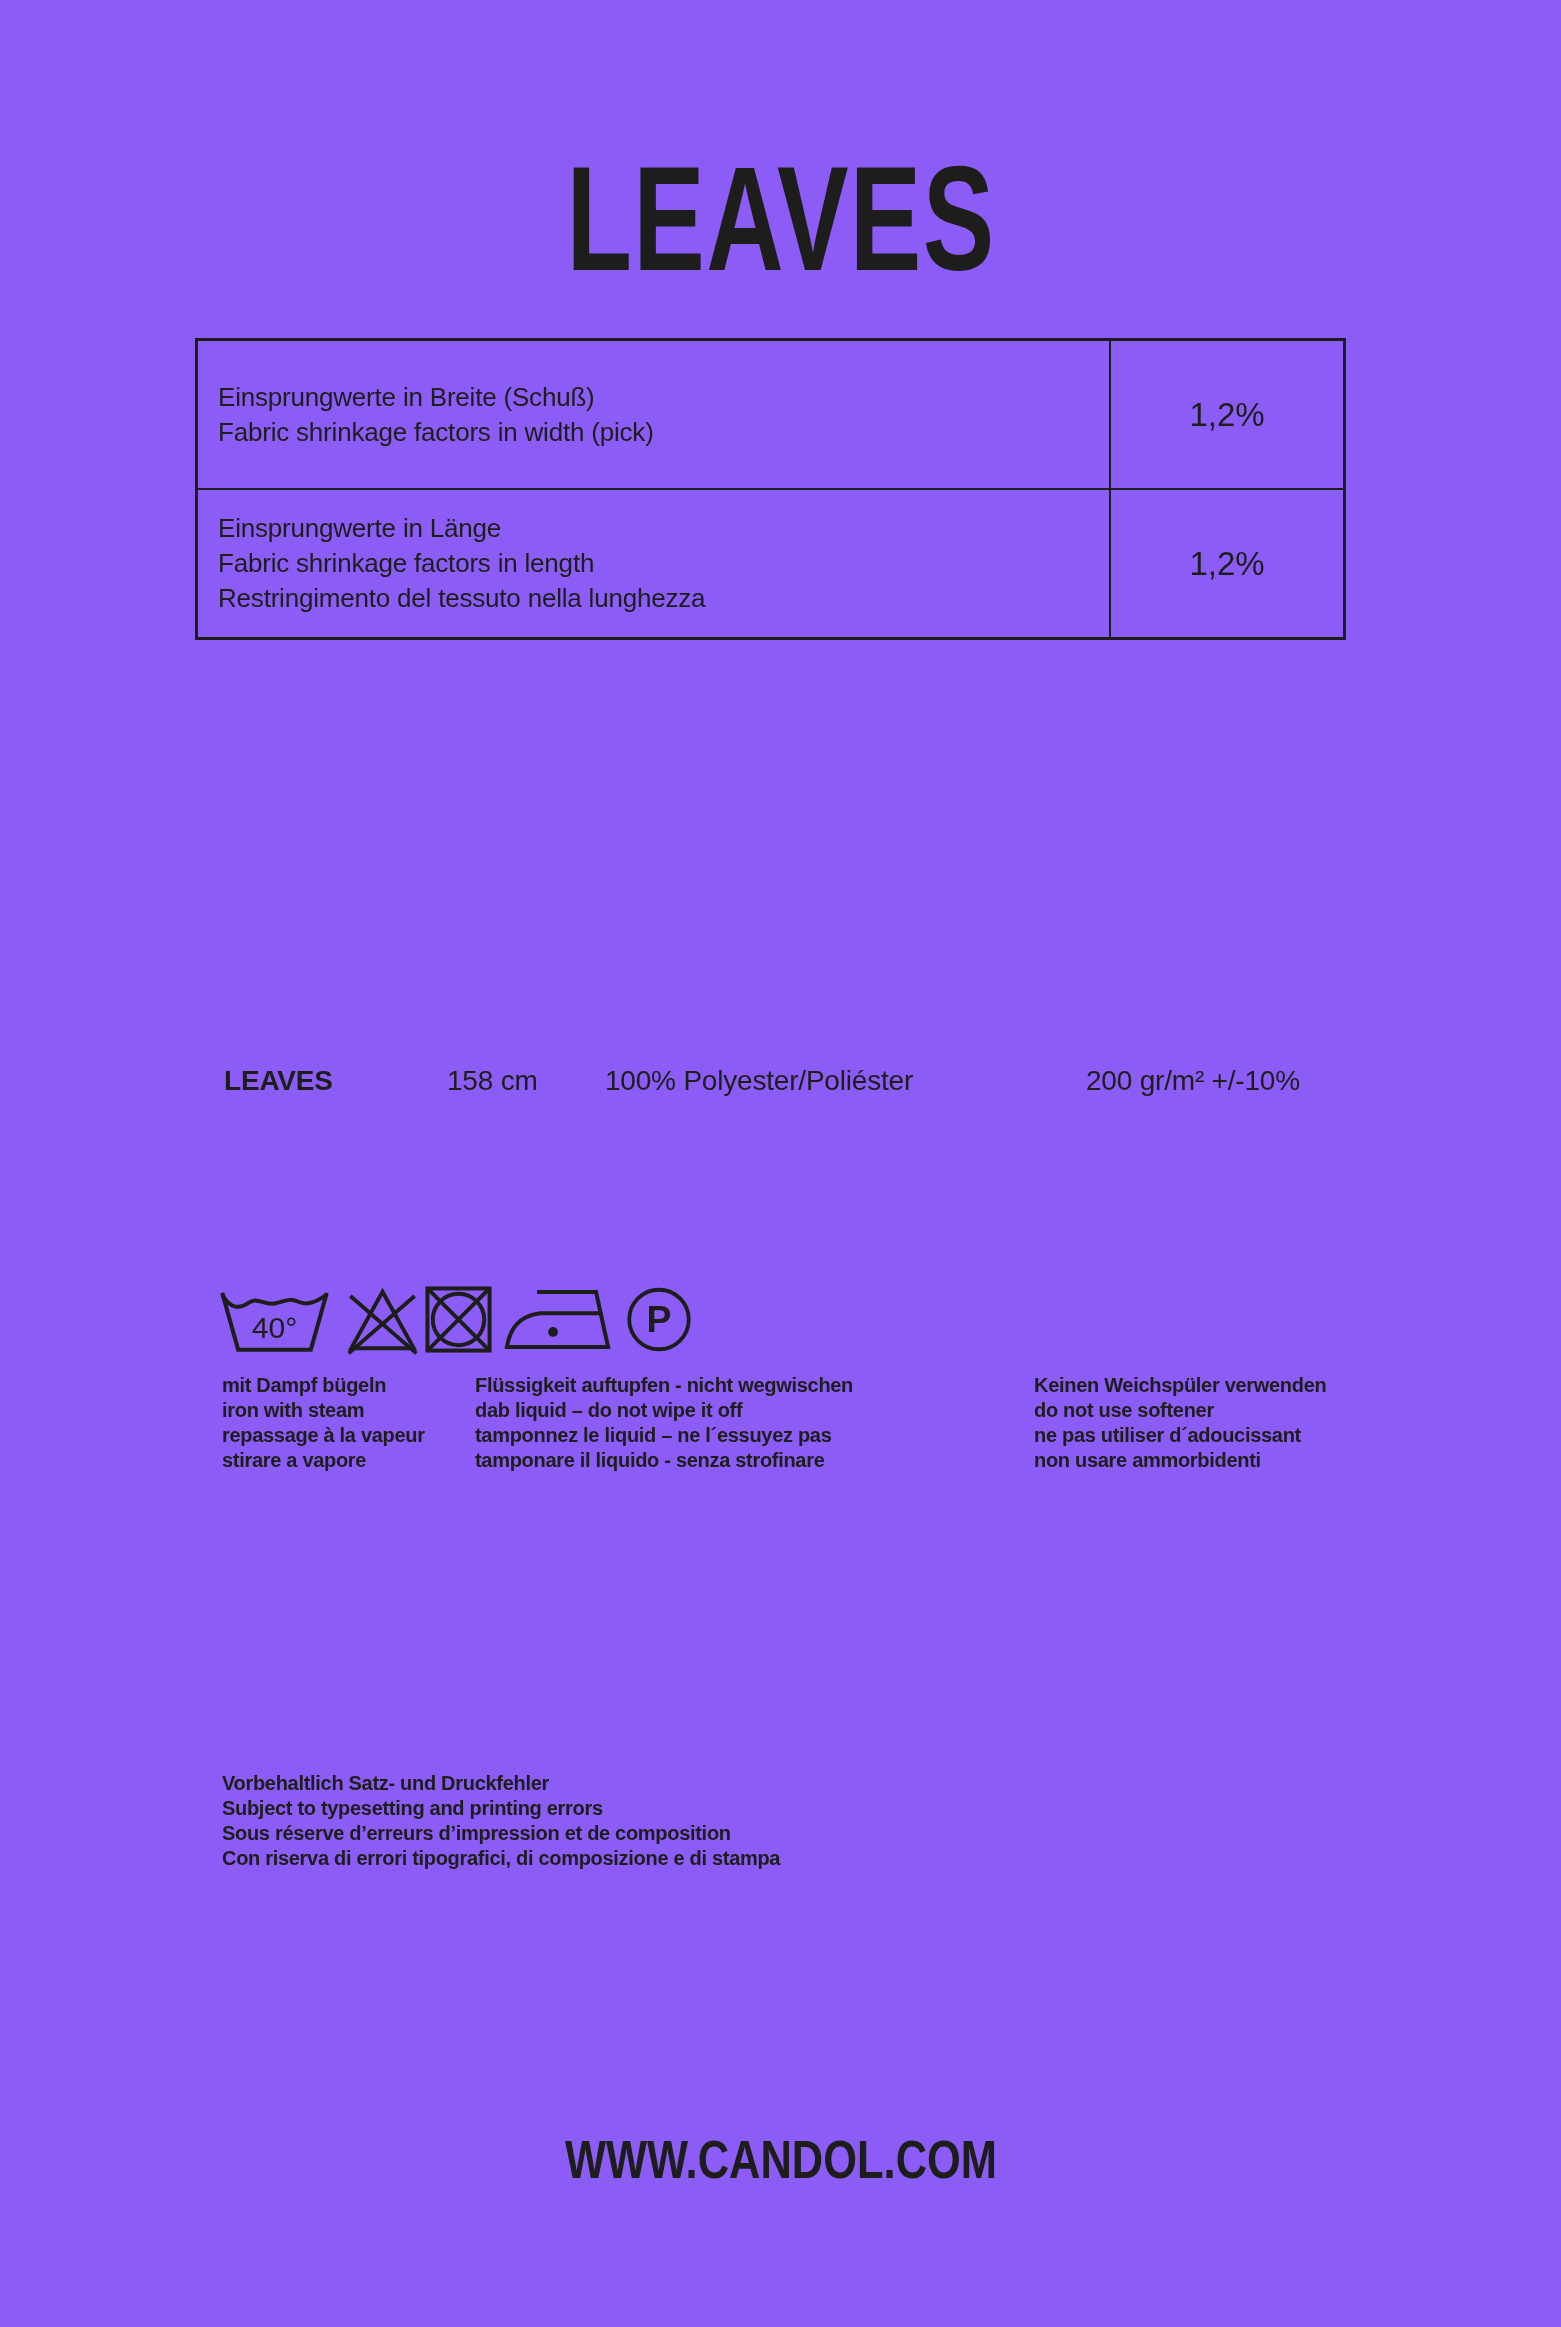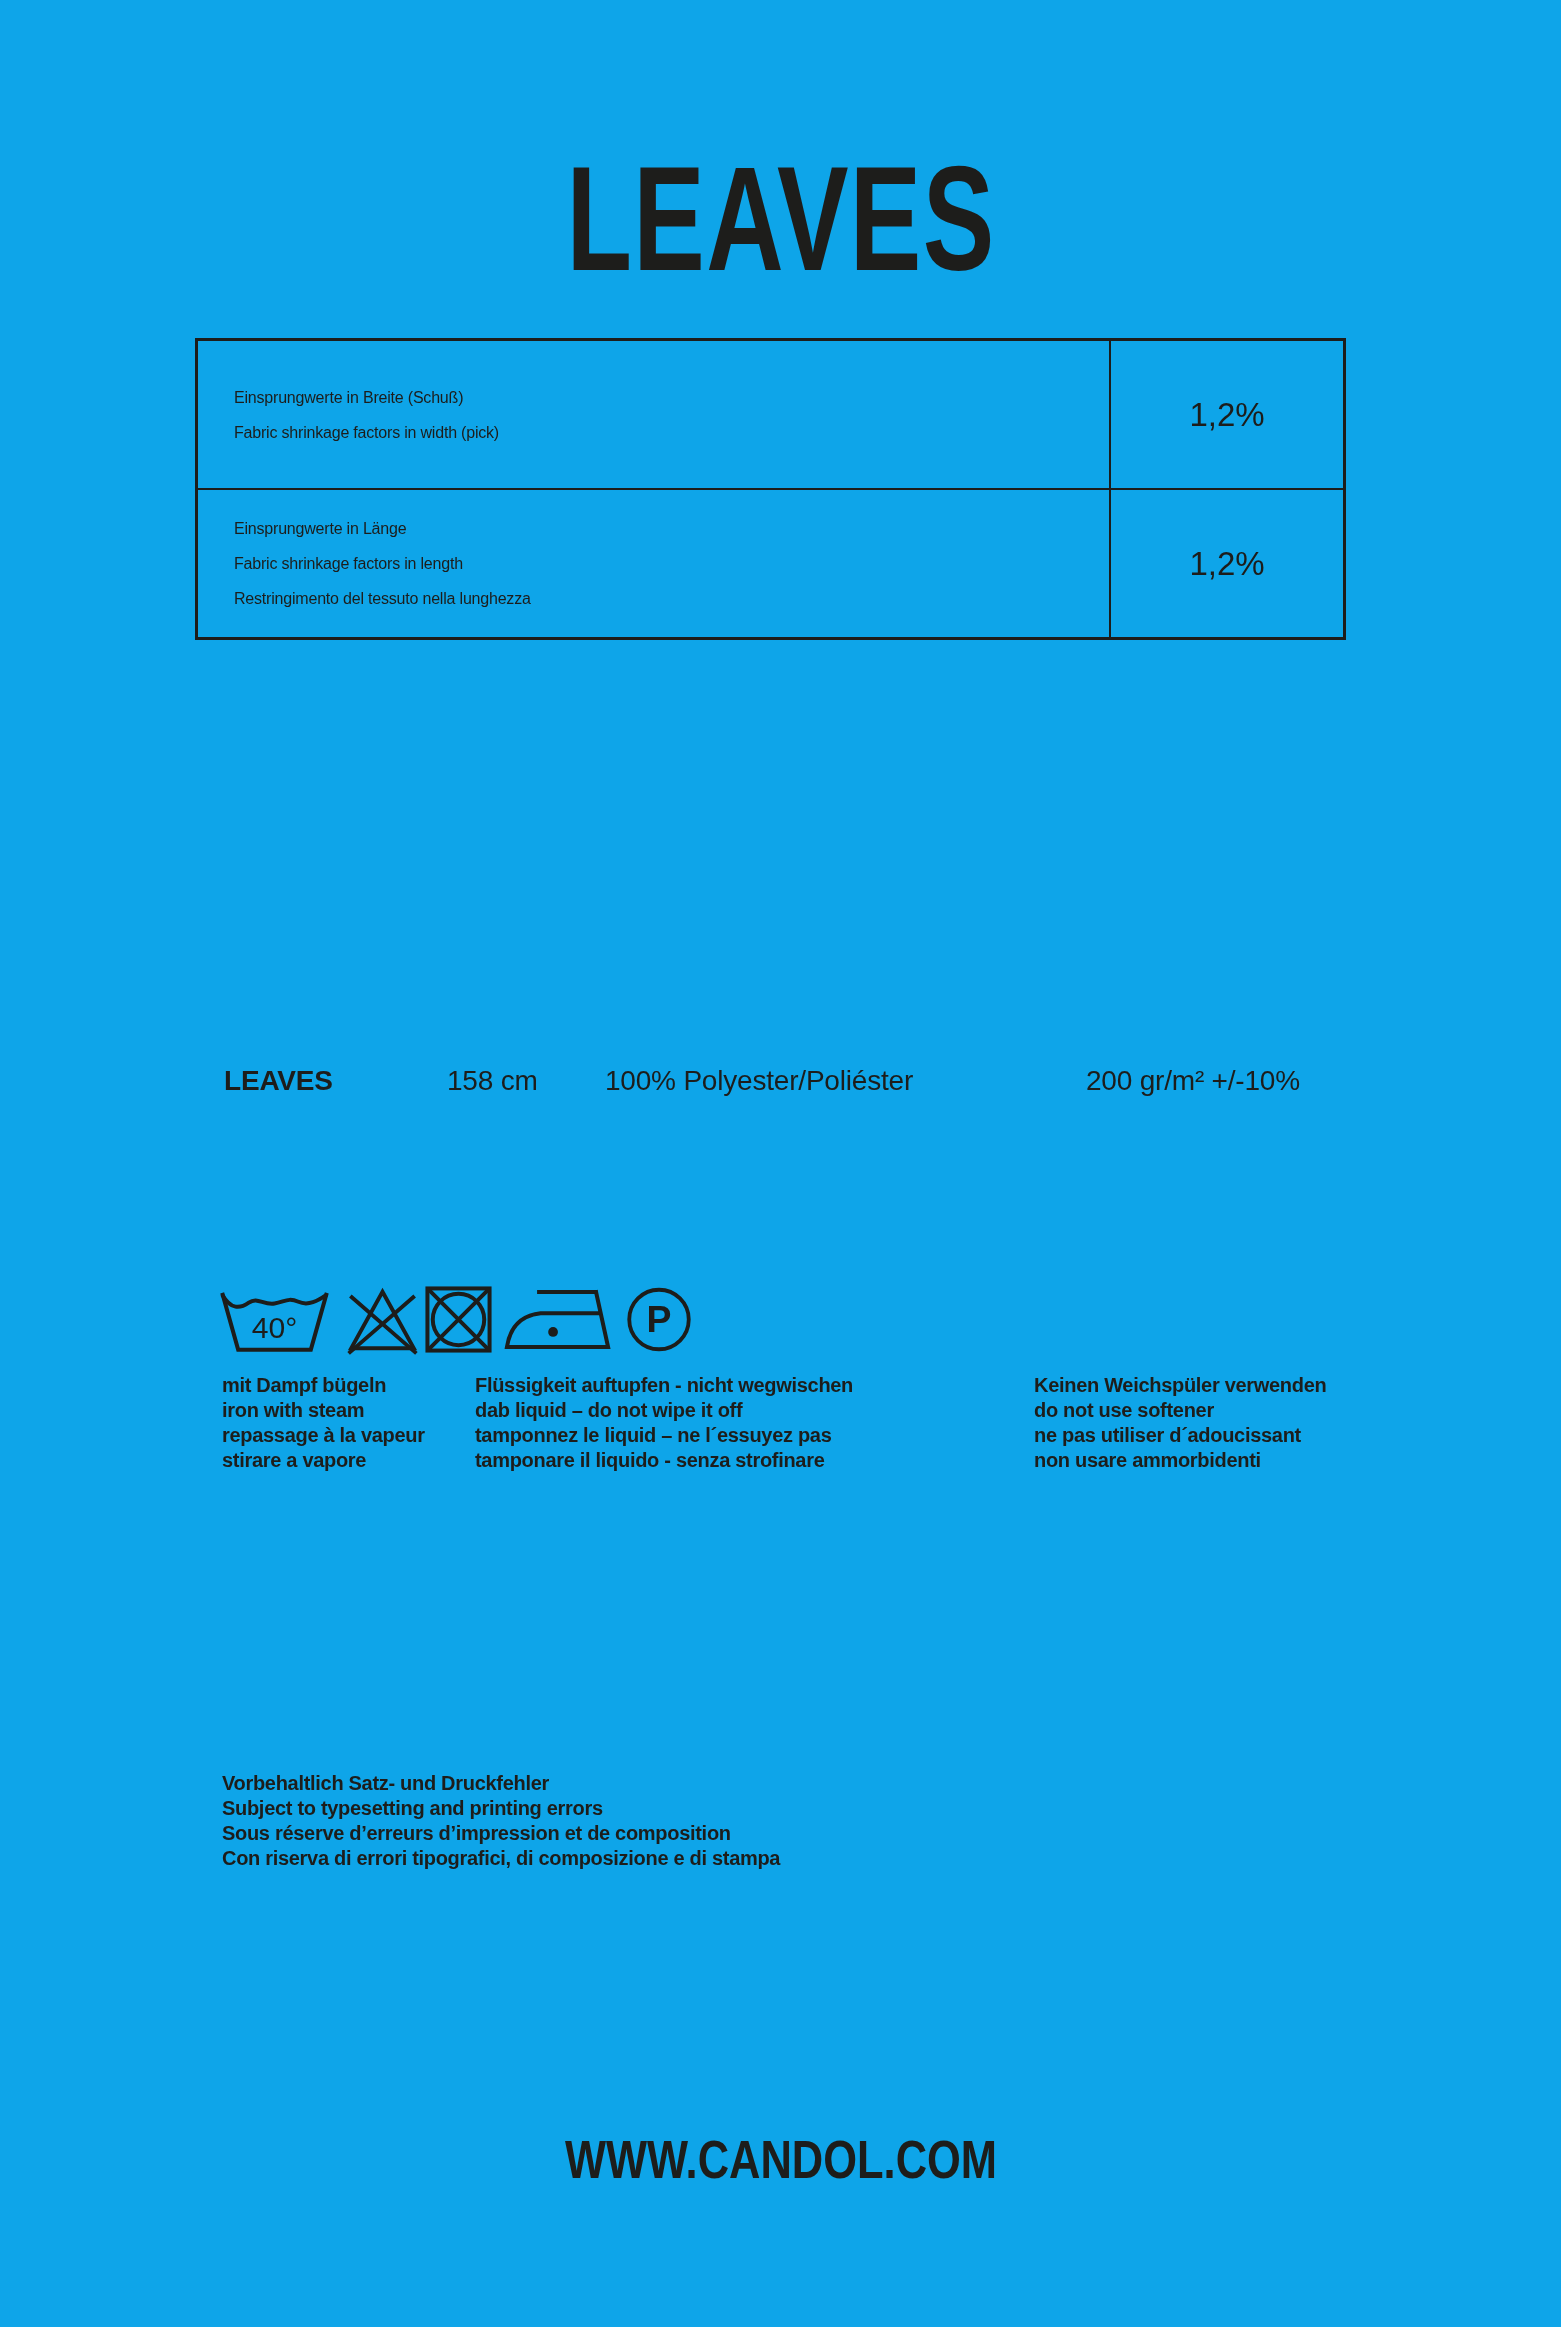--- a/index.html
+++ b/index.html
@@ -1,20 +1,20 @@
 <!DOCTYPE html>
 <html style="font-size:14.5px"><head>
 <meta charset="utf-8">
 <style>
   * { margin:0; padding:0; box-sizing:border-box; }
   html,body { background:#e8e8e8; }
   .page {
     position:relative;
     width:1561px; height:2327px;
-    background:#0ea5e9;
+    background:#8b5cf6;
     color:#1d1d1b;
     font-family:"Liberation Sans","DejaVu Sans",sans-serif;
     overflow:hidden;
     margin:0 auto;
   }
 
   
   .title {
     position:absolute; top:144px; left:50%;
     transform:translateX(-50%) scaleX(0.72);
@@ -25,22 +25,22 @@
   
   .shrink-table {
     position:absolute; left:195px; top:338px; width:1151px;
     border:3.6px solid #1d1d1b;
   }
   .t-row { display:flex; height:147px; }
   .t-row + .t-row { border-top:2.7px solid #1d1d1b; height:149px; }
   .t-label {
     flex:1 1 auto;
     display:flex; flex-direction:column; justify-content:center;
-    padding-left:36px;
-    font-size:16px; line-height:35px; letter-spacing:-0.2px;
+    padding-left:20px;
+    font-size:26px; line-height:35px; letter-spacing:-0.2px;
   }
   .t-value {
     width:234px; border-left:2.7px solid #1d1d1b;
     display:flex; align-items:center; justify-content:center;
     font-size:33px;
     margin-left:44px;
   }
 
   
   .product-line { position:absolute; left:0; top:1067px; width:100%; font-size:28px; line-height:1; }

